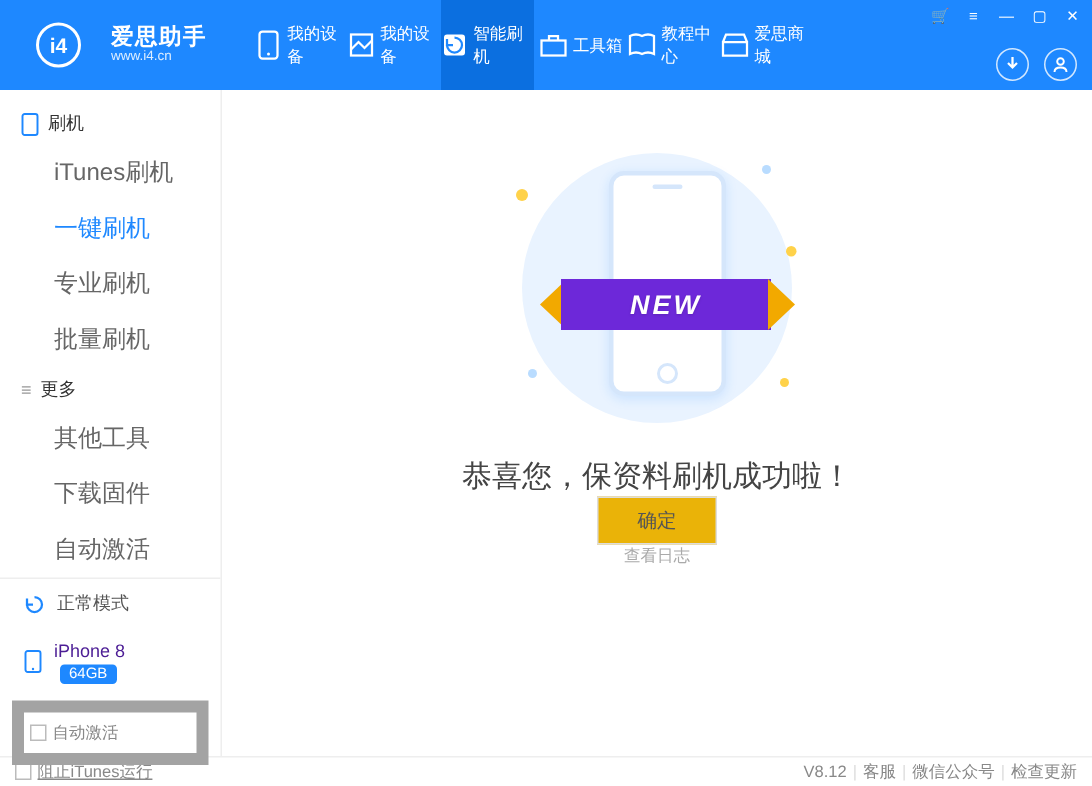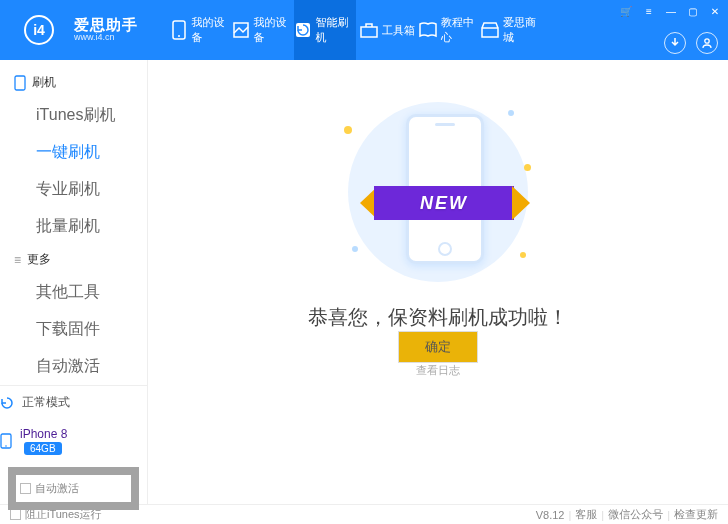--- a/index.html
+++ b/index.html
@@ -21,21 +21,21 @@
 .winctrl span { width: 14px; height: 14px; display: flex; align-items: center; justify-content: center; cursor: pointer; }
 .hdr-right { position: absolute; right: 10px; bottom: 6px; display: flex; gap: 10px; }
 .circ-btn { width: 22px; height: 22px; border: 1.5px solid rgba(255,255,255,.8); border-radius: 50%; display: flex; align-items: center; justify-content: center; color: #fff; cursor: pointer; }
 
 .body { display: flex; height: 444px; }
 .sidebar { width: 148px; border-right: 1px solid #eee; display: flex; flex-direction: column; padding-top: 8px; position: relative; }
 .sb-group { padding: 6px 14px; display: flex; align-items: center; gap: 6px; color: #666; font-size: 12px; }
 .sb-item { padding: 8px 14px 8px 36px; color: #666; cursor: pointer; font-size: 16px; }
 .sb-item.active { color: #1e88ff; }
 .sb-bottom { margin-top: auto; border-top: 1px solid #eee; }
-.mode-row, .dev-row { padding: 8px 0; display: flex; align-items: center; gap: 8px; color: #555; }
+.mode-row, .dev-row { padding: 8px 16px; display: flex; align-items: center; gap: 8px; color: #555; }
 .badge { background: #1e88ff; color: #fff; border-radius: 3px; font-size: 10px; padding: 1px 6px; margin-left: 4px; }
 .checks { border: 8px solid #a3a3a3; margin: 4px 8px 6px 8px; padding: 6px 4px; display: flex; color: #888; font-size: 11px; }
 .chk { display: flex; align-items: center; gap: 4px; cursor: pointer; }
 .chkbox { width: 11px; height: 11px; border: 1px solid #bbb; }
 
 .main { flex: 1; display: flex; flex-direction: column; align-items: center; padding-top: 36px; background: #fff; }
 .illus { width: 200px; height: 190px; position: relative; }
 .bg-circ { position: absolute; width: 180px; height: 180px; background: #e9f3ff; border-radius: 50%; left: 10px; top: 6px; }
 .dot { position: absolute; border-radius: 50%; }
 .phone { position: absolute; width: 78px; height: 150px; background: #fff; border: 3px solid #d5e6fb; border-radius: 10px; left: 68px; top: 18px; box-shadow: 0 2px 8px rgba(30,136,255,.15); }
@@ -45,21 +45,21 @@
 .ribbon-body { position:absolute; left:14px; top:8px; width:140px; height:34px; background:#6d28d9; display:flex; align-items:center; justify-content:center; color:#fff; font-weight:bold; font-size:18px; letter-spacing:2px; font-style:italic; text-shadow:0 1px 2px rgba(0,0,0,.15); }
 .rib-l, .rib-r { position:absolute; width:0; height:0; border-top:17px solid transparent; border-bottom:17px solid transparent; top:8px; }
 .rib-l { left:0; border-right:18px solid #f2a900; }
 .rib-r { right:0; border-left:18px solid #f2a900; }
 
 .msg { margin-top: 18px; font-size: 20px; color: #444; }
 .btn { border: 1px solid #ddd; background: #eab308; padding: 6px 26px; font-size: 13px; color: #555; cursor: pointer; }
 .loglink { font-size: 11px; color: #aaa; cursor: pointer; }
 
 .footer { height: 20px; border-top: 1px solid #eee; display: flex; align-items: center; font-size: 11px; color: #888; padding: 0 10px; }
-.foot-chk { display: flex; align-items: center; gap: 4px; cursor: pointer; }
+.foot-chk { display: flex; align-items: center; gap: 4px; cursor: pointer; text-decoration: underline; }
 .foot-right { margin-left: auto; display: flex; gap: 4px; align-items: center; }
 .sep { color: #ddd; }
 svg { display: block; }
 </style>
 </head>
 <body>
 
 <div class="header">
   <div class="logo-area">
     <div class="logo-circle">i4</div>

